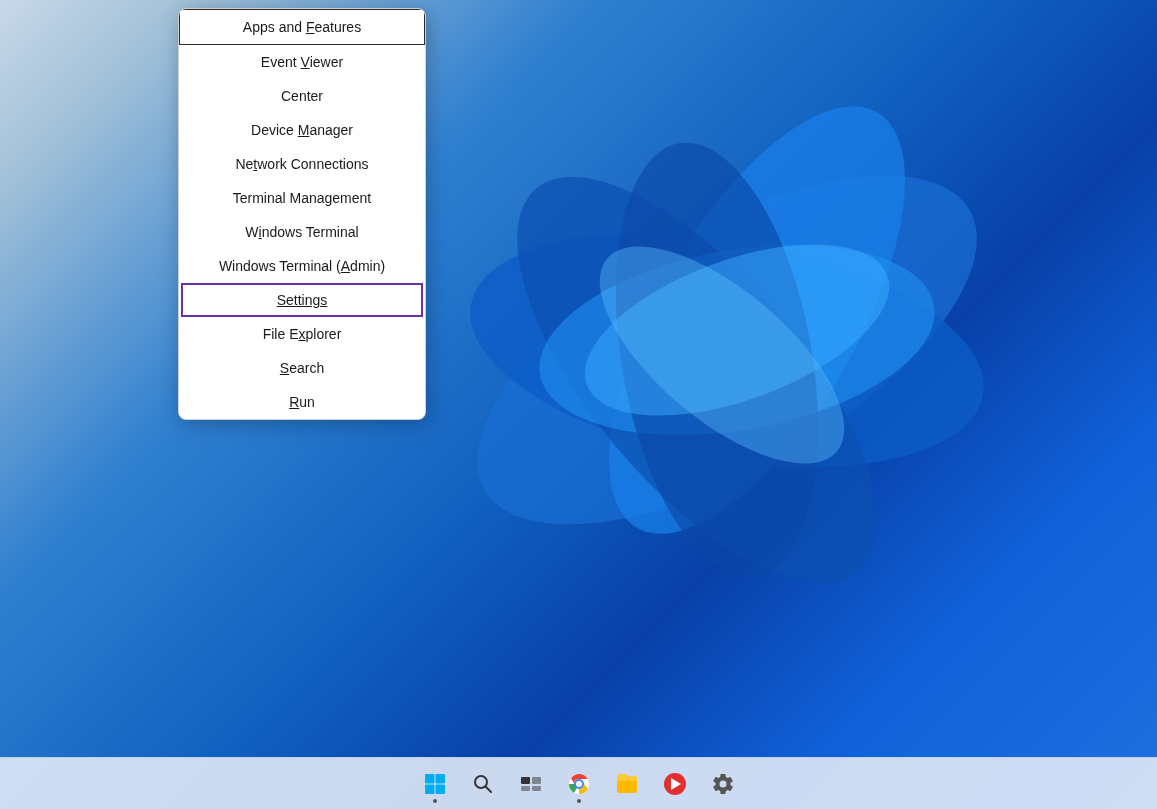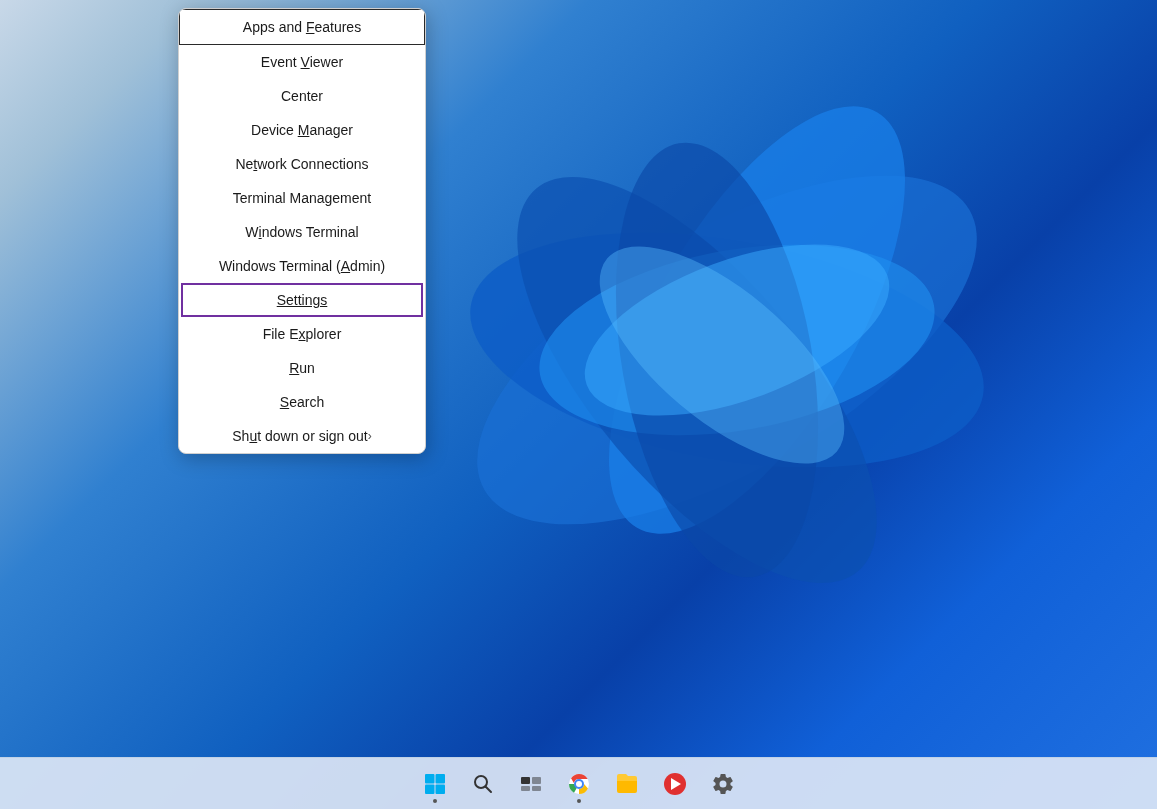--- a/index.html
+++ b/index.html
@@ -191,31 +191,27 @@
 
     <div class="menu-item highlighted">
       <span>Settings</span>
     </div>
 
     <div class="menu-item">
       <span>File E<span class="underline">x</span>plorer</span>
     </div>
 
     <div class="menu-item">
+      <span><span class="underline">S</span>earch</span>
+    </div>
+
+    <div class="menu-item">
       <span><span class="underline">R</span>un</span>
     </div>
 
-    <div class="menu-item">
-      <span><span class="underline">S</span>earch</span>
-    </div>
-
-    <div class="menu-item">
-      <span>Sh<span class="underline">u</span>t down or sign out</span>
-      <span class="arrow">›</span>
-    </div>
 
 
   </div>
 
   <div class="taskbar">
 
     <div class="taskbar-icon">
       <svg class="win-logo" viewBox="0 0 24 24" xmlns="http://www.w3.org/2000/svg">
         <rect x="2" y="2" width="9.5" height="9.5" fill="#00adef" rx="1"></rect>
         <rect x="12.5" y="2" width="9.5" height="9.5" fill="#00adef" rx="1"></rect>

